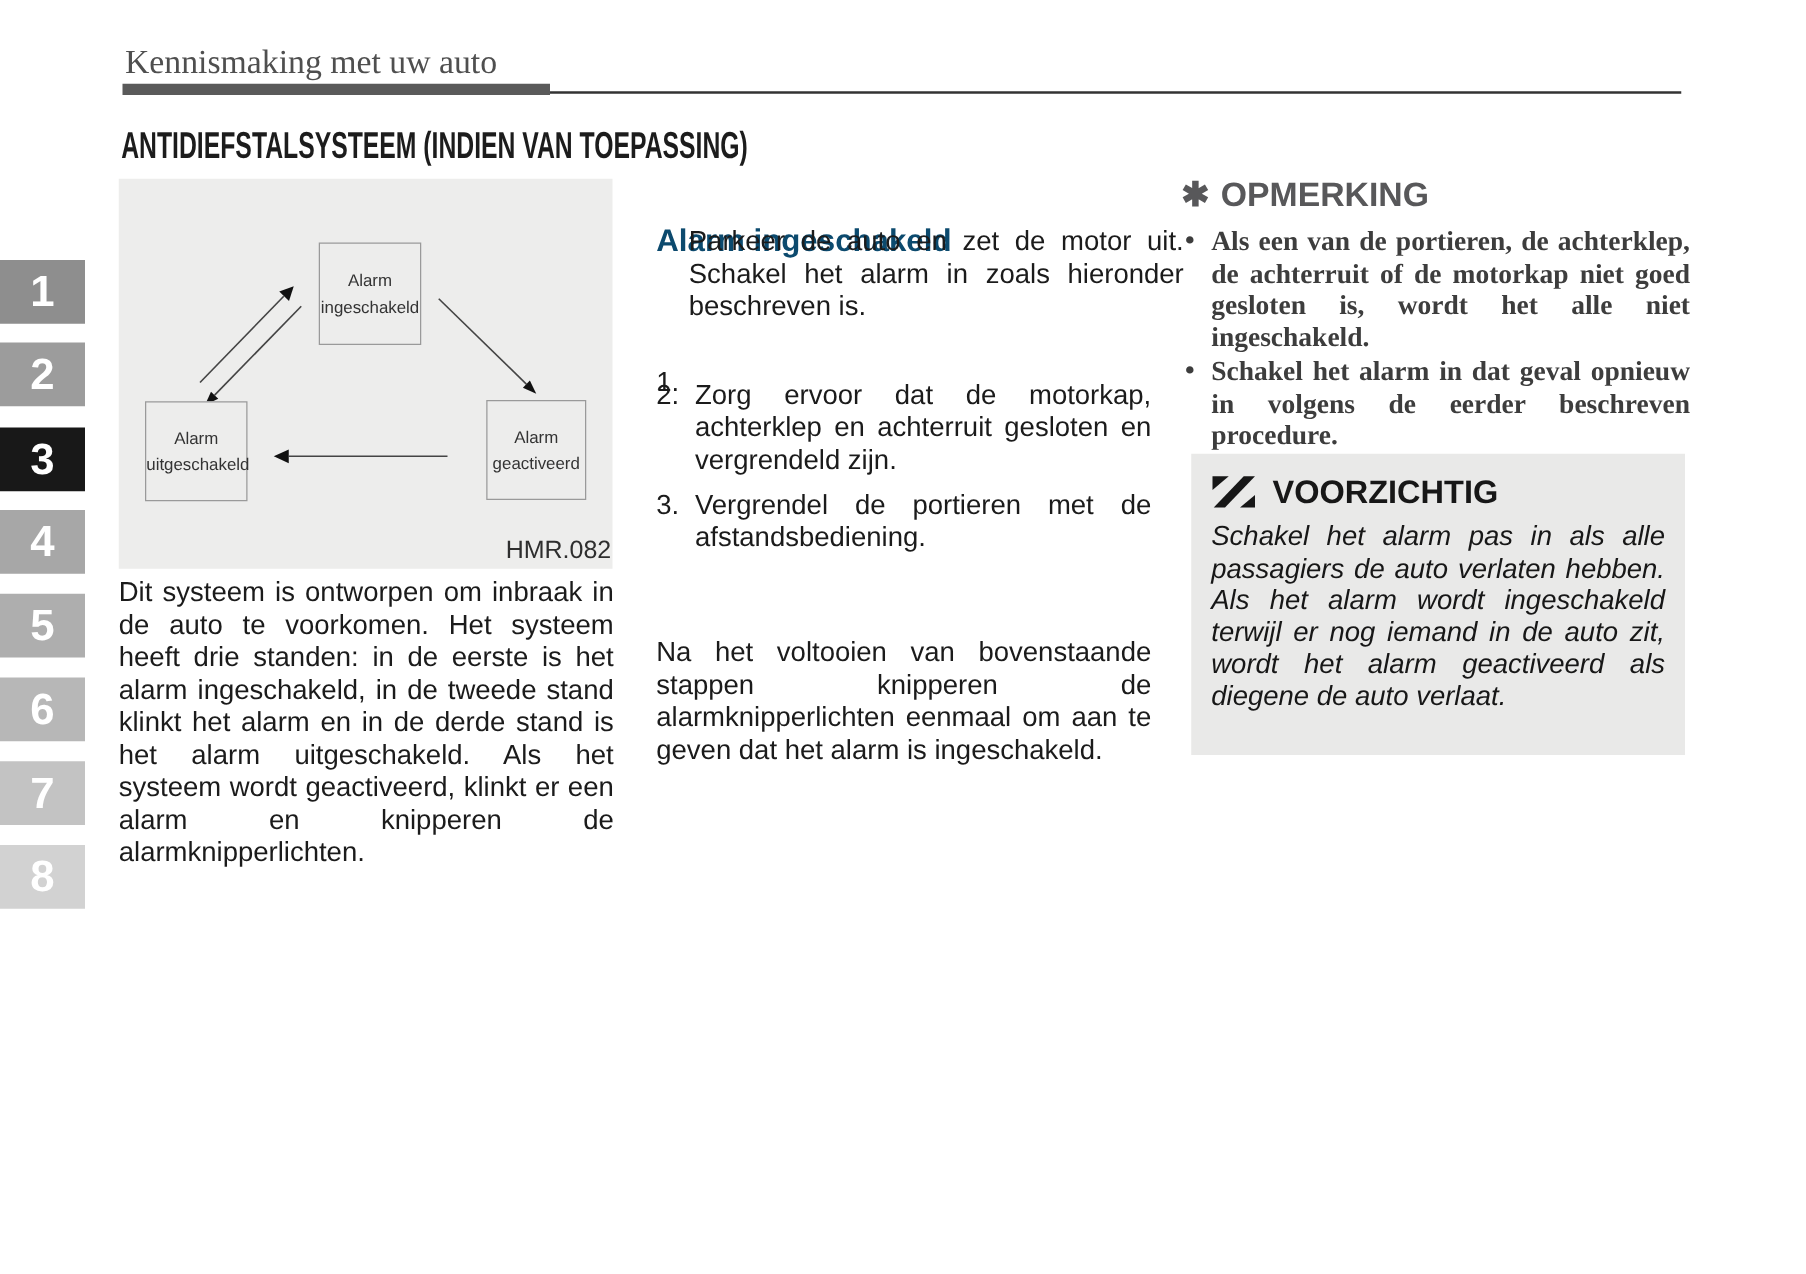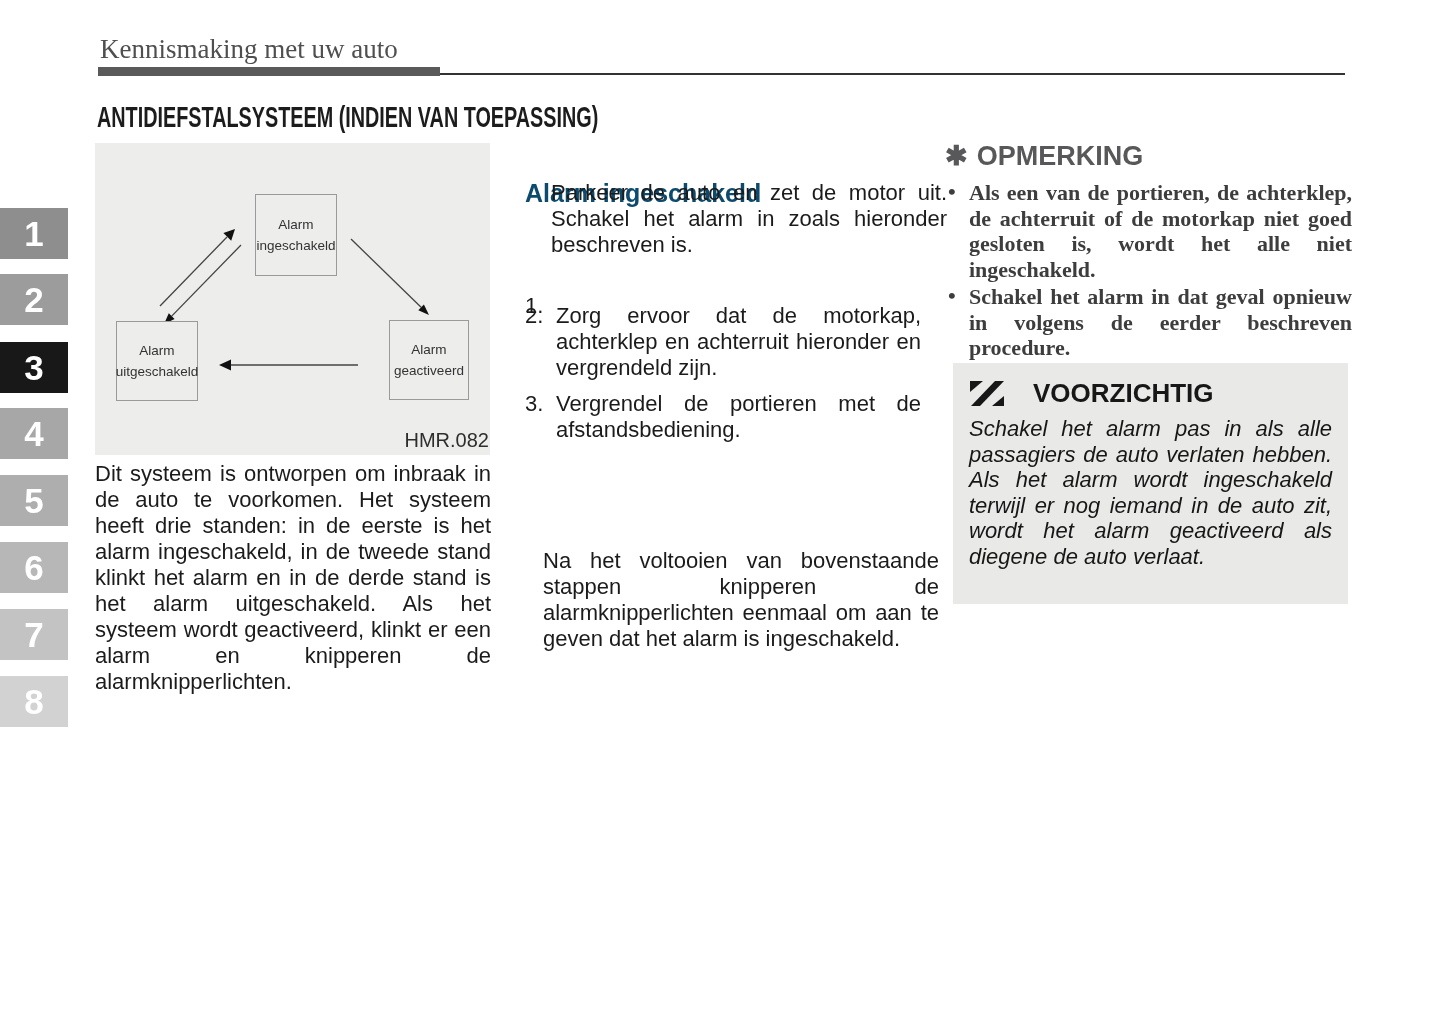--- a/index.html
+++ b/index.html
@@ -47,21 +47,21 @@
   }
 
   
   .figure {
     position: absolute; left: 95px; top: 143px;
     width: 395px; height: 312px; background: #ededec;
   }
   .figure svg { position: absolute; left: 0; top: 0; }
   .fig-box {
     position: absolute; border: 1px solid #9a9a9a;
-    display: flex; flex-direction: column; align-items: center; justify-content: center;
+    display: flex; flex-direction: column; justify-content: center;
     font-size: 13.5px; color: #333; line-height: 21px; text-align: center;
     background: #ededec;
   }
   .fig-caption {
     position: absolute; right: 1px; bottom: 3px;
     font-size: 20px; color: #2e2e2e;
   }
 
   
   .body-text { font-size: 22px; line-height: 26px; text-align: justify; color: #1b1b1b; }
@@ -69,21 +69,21 @@
 
   .col-middle { position: absolute; left: 525px; top: 143px; width: 396px; height: 560px; }
   .col-middle .heading {
     position: absolute; left: 0; top: 0;
     font-size: 25px; font-weight: bold; color: #0c4a6e; margin-top: 36px;
   }
   .col-middle .intro { position: absolute; left: 0; top: 37px; width: 396px; margin-left: 26px; }
   .steps { position: absolute; left: 0; top: 150px; width: 396px; }
   .step { position: relative; padding-left: 31px; margin-bottom: 10px; }
   .step-num { position: absolute; left: 0; top: 0; }
-  .col-middle .outro { position: absolute; left: 0; top: 405px; width: 396px; margin-left: 18px; }
+  .col-middle .outro { position: absolute; left: 0; top: 366px; width: 396px; }
 
   .col-right { position: absolute; left: 945px; top: 140px; width: 407px; }
   .note-heading {
     position: absolute; left: 0; top: 0;
     font-size: 27px; font-weight: bold; color: #58585a;
     display: flex; align-items: center; gap: 9px;
   }
   .note-marker { font-size: 27px; font-weight: bold; color: #58585a; }
   .note-items { position: absolute; left: 0; top: 40px; width: 407px; }
   .note-item {
@@ -91,21 +91,21 @@
     font-family: "Liberation Serif", serif;
     font-size: 22px; font-weight: bold; line-height: 25.5px;
     text-align: justify; color: #3d3d3d;
   }
   .note-bullet { position: absolute; left: 3px; top: -1px; }
 
   .caution-box {
     position: absolute; left: 8px; top: 223px; width: 395px; height: 241px;
     background: #e9e9e8; padding: 15px 16px 0 16px;
   }
-  .caution-head { display: flex; align-items: center; gap: 28px; margin-bottom: 7px; }
+  .caution-head { display: flex; align-items: center; gap: 13px; margin-bottom: 7px; }
   .caution-title { font-size: 26px; font-weight: bold; color: #171717; }
   .caution-body {
     font-size: 22px; font-weight: normal; font-style: italic;
     line-height: 25.5px; text-align: justify; color: #171717;
   }
 
   
   .footer-dash-h {
     position: absolute; left: 0; top: 949px; width: 1445px; height: 2px;
     background: repeating-linear-gradient(90deg, #3c3c3c 0 9px, transparent 9px 16px);
@@ -173,21 +173,21 @@
 
   <div class="col-middle">
     <div class="heading">Alarm ingeschakeld</div>
     <div class="body-text intro">Parkeer de auto en zet de motor uit. Schakel het alarm in zoals hieronder beschreven is.</div>
     <div class="steps">
       <div class="body-text step">
         <span class="step-num">1.</span>
       </div>
       <div class="body-text step">
         <span class="step-num">2.</span>
-        <span>Zorg ervoor dat de motorkap, achterklep en achterruit hieronder en vergrendeld zijn.</span>
+        <span>Zorg ervoor dat de motorkap, achterklep en achterruit gesloten en vergrendeld zijn.</span>
       </div>
       <div class="body-text step">
         <span class="step-num">3.</span>
         <span>Vergrendel de portieren met de afstandsbediening.</span>
       </div>
     </div>
     <div class="body-text outro">Na het voltooien van bovenstaande stappen knipperen de alarmknipperlichten eenmaal om aan te geven dat het alarm is ingeschakeld.</div>
   </div>
 
   <div class="col-right">

